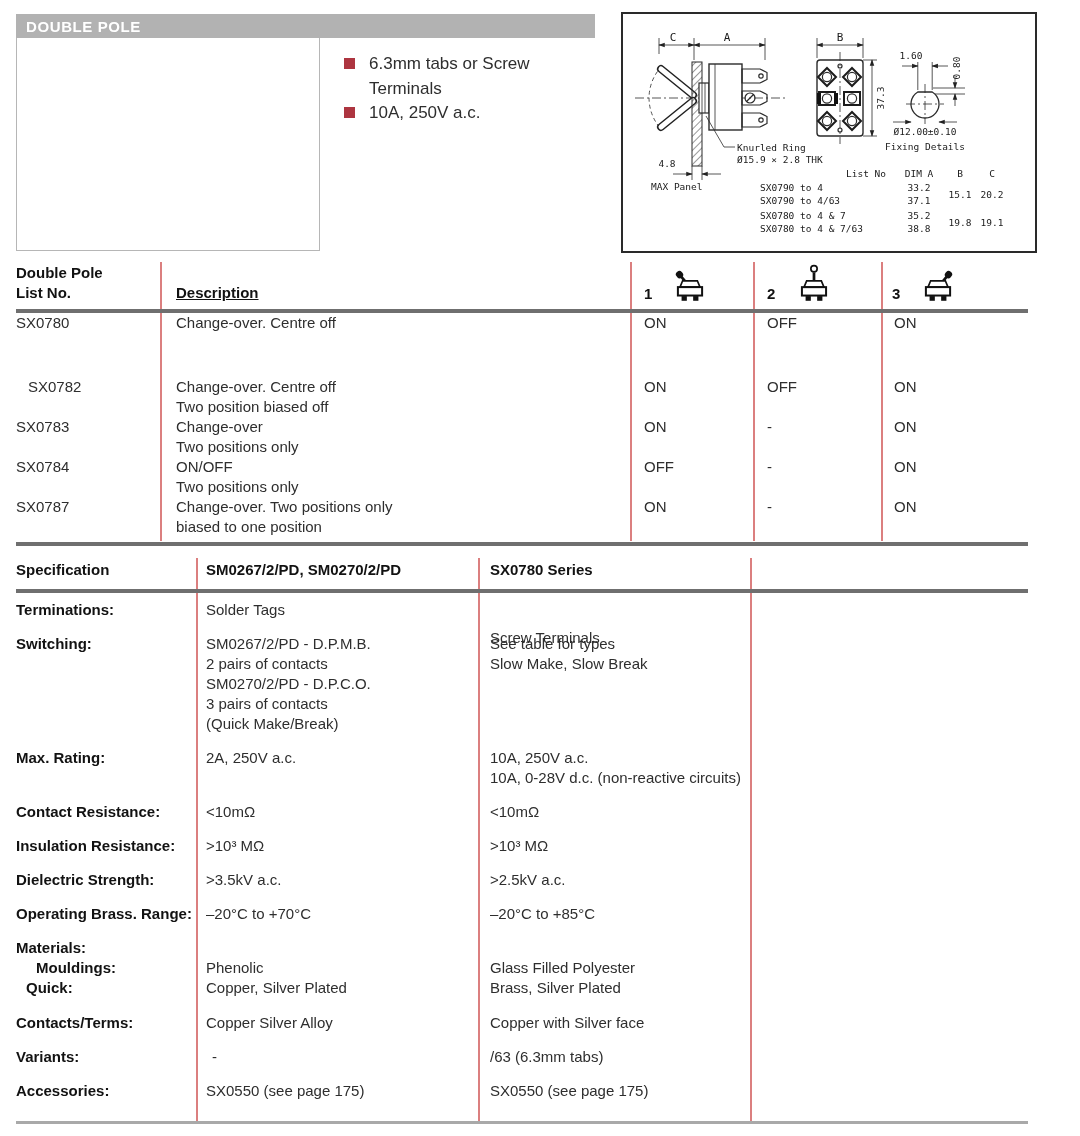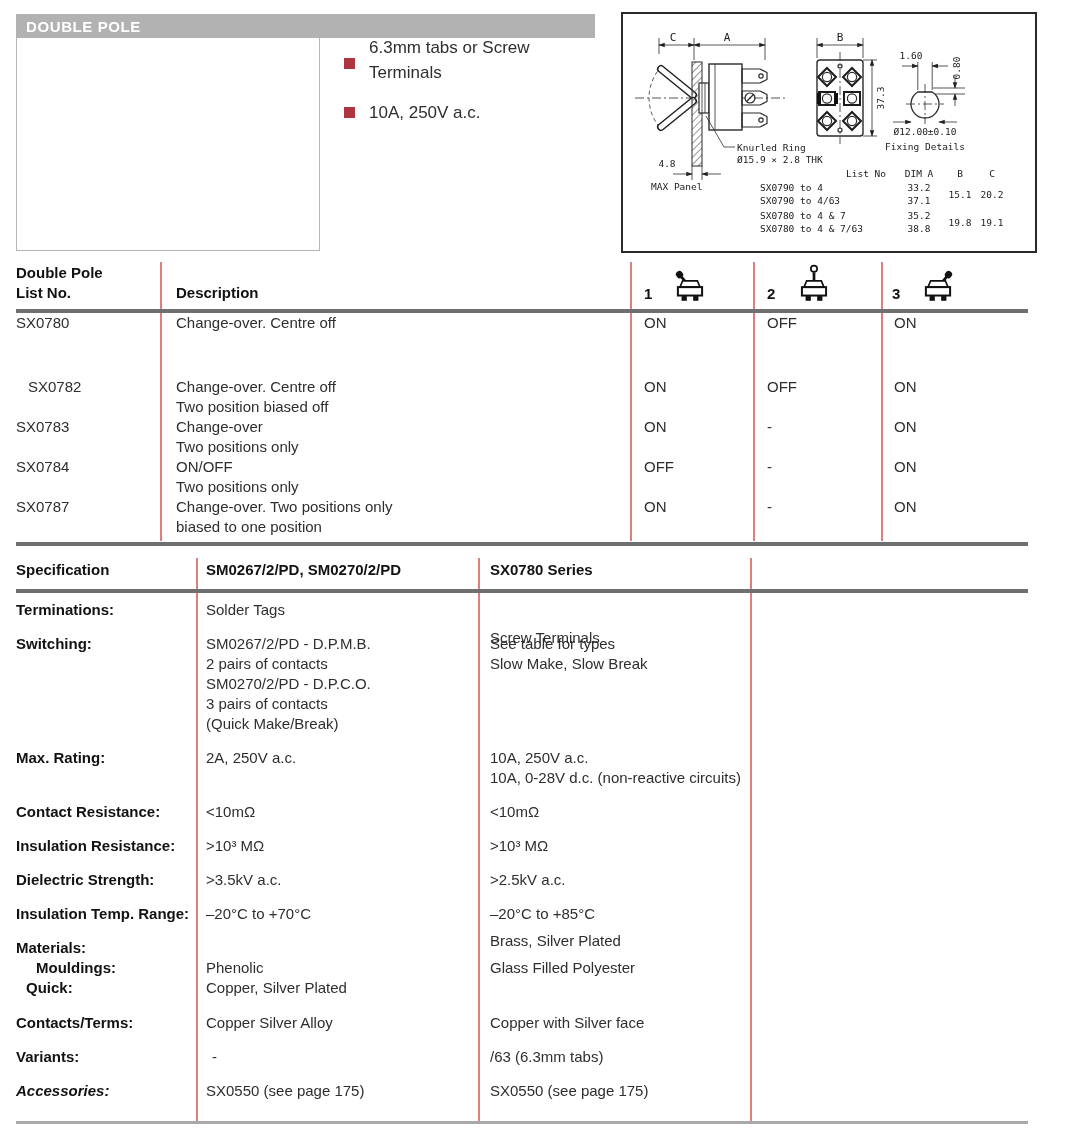--- a/index.html
+++ b/index.html
@@ -27,21 +27,21 @@
 </style>
 </head>
 <body>
 
 <div class="graybar">
   <span>DOUBLE POLE</span>
 </div>
 <div class="imgbox"></div>
 
 <div class="bullet-sq" style="left:344px;top:58px;"></div>
-<div class="abs t17 pre" style="left:369px;top:35px;width:200px;">6.3mm tabs or Screw
+<div class="abs t17 pre" style="left:369px;top:51px;width:200px;">6.3mm tabs or Screw
 Terminals</div>
 <div class="bullet-sq" style="left:344px;top:107px;"></div>
 <div class="abs t17 pre" style="left:369px;top:100px;width:220px;">10A, 250V a.c.</div>
 
 <div class="drawbox">
 <svg width="412" height="237" viewBox="0 0 412 237">
   <defs>
     <pattern id="hatch" width="5" height="5" patternTransform="rotate(45)" patternUnits="userSpaceOnUse">
       <line x1="0" y1="0" x2="0" y2="5" stroke="#444" stroke-width="1.1"></line>
     </pattern>
@@ -183,21 +183,21 @@
 
 <div>
 
   <div class="vline" style="left:160px;top:262px;height:279px;"></div>
   <div class="vline" style="left:630px;top:262px;height:279px;"></div>
   <div class="vline" style="left:753px;top:262px;height:279px;"></div>
   <div class="vline" style="left:881px;top:262px;height:279px;"></div>
 
   <div class="abs t15 b" style="left:16px;top:263px;">Double Pole</div>
   <div class="abs t15 b" style="left:16px;top:283px;">List No.</div>
-  <div class="abs t15 b" style="left:176px;top:283px;">Description</div>
+  <div class="abs t15 b" style="left:176px;top:283px;text-decoration:underline;">Description</div>
 
   <div class="abs t15 b" style="left:644px;top:284px;">1</div>
   <div class="abs t15 b" style="left:767px;top:284px;">2</div>
   <div class="abs t15 b" style="left:892px;top:284px;">3</div>
 
   <svg class="abs" style="left:674px;top:265px;" width="32" height="40" viewBox="0 0 30 38">
     <g transform="rotate(-40 15 21)">
       <line x1="15" y1="21" x2="15" y2="8" stroke="#111" stroke-width="2.6"></line>
       <rect x="11.8" y="2" width="6.4" height="7" rx="3" fill="#111"></rect>
     </g>
@@ -310,45 +310,45 @@
     <div class="abs t15 b" style="left:16px;top:836px;">Insulation Resistance:</div>
     <div class="abs t15 pre" style="left:206px;top:836px;">&gt;10³ MΩ</div>
     <div class="abs t15 pre" style="left:490px;top:836px;">&gt;10³ MΩ</div>
   </div>
   <div>
     <div class="abs t15 b" style="left:16px;top:870px;">Dielectric Strength:</div>
     <div class="abs t15 pre" style="left:206px;top:870px;">&gt;3.5kV a.c.</div>
     <div class="abs t15 pre" style="left:490px;top:870px;">&gt;2.5kV a.c.</div>
   </div>
   <div>
-    <div class="abs t15 b" style="left:16px;top:904px;">Insulation Temp. Range:</div>
+    <div class="abs t15 b" style="left:16px;top:904px;">Operating Brass. Range:</div>
     <div class="abs t15 pre" style="left:206px;top:904px;">–20°C to +70°C</div>
     <div class="abs t15 pre" style="left:490px;top:904px;">–20°C to +85°C</div>
   </div>
 
   <div>
     <div class="abs t15 b" style="left:16px;top:938px;">Materials:</div>
     <div class="abs t15 b" style="left:36px;top:958px;">Mouldings:</div>
     <div class="abs t15" style="left:206px;top:958px;">Phenolic</div>
     <div class="abs t15" style="left:490px;top:958px;">Glass Filled Polyester</div>
     <div class="abs t15 b" style="left:26px;top:978px;">Quick:</div>
     <div class="abs t15" style="left:206px;top:978px;">Copper, Silver Plated</div>
-    <div class="abs t15" style="left:490px;top:931px;text-align:center;">Brass, Silver Plated</div>
+    <div class="abs t15" style="left:490px;top:978px;text-align:center;">Brass, Silver Plated</div>
   </div>
 
   <div>
     <div class="abs t15 b" style="left:16px;top:1013px;">Contacts/Terms:</div>
     <div class="abs t15 pre" style="left:206px;top:1013px;">Copper Silver Alloy</div>
     <div class="abs t15 pre" style="left:490px;top:1013px;">Copper with Silver face</div>
   </div>
   <div>
     <div class="abs t15 b" style="left:16px;top:1047px;">Variants:</div>
     <div class="abs t15 pre" style="left:212px;top:1047px;">-</div>
     <div class="abs t15 pre" style="left:490px;top:1047px;">/63 (6.3mm tabs)</div>
   </div>
   <div>
-    <div class="abs t15 b" style="left:16px;top:1081px;font-style:italic;">Accessories:</div>
+    <div class="abs t15 b" style="left:16px;top:1081px;">Accessories:</div>
     <div class="abs t15 pre" style="left:206px;top:1081px;">SX0550 (see page 175)</div>
     <div class="abs t15 pre" style="left:490px;top:1081px;">SX0550 (see page 175)</div>
   </div>
 
   <div class="hrule" style="left:16px;top:1121px;width:1012px;height:2.5px;background:#a9a9a9;"></div>
 </div>
 
 </body></html>

